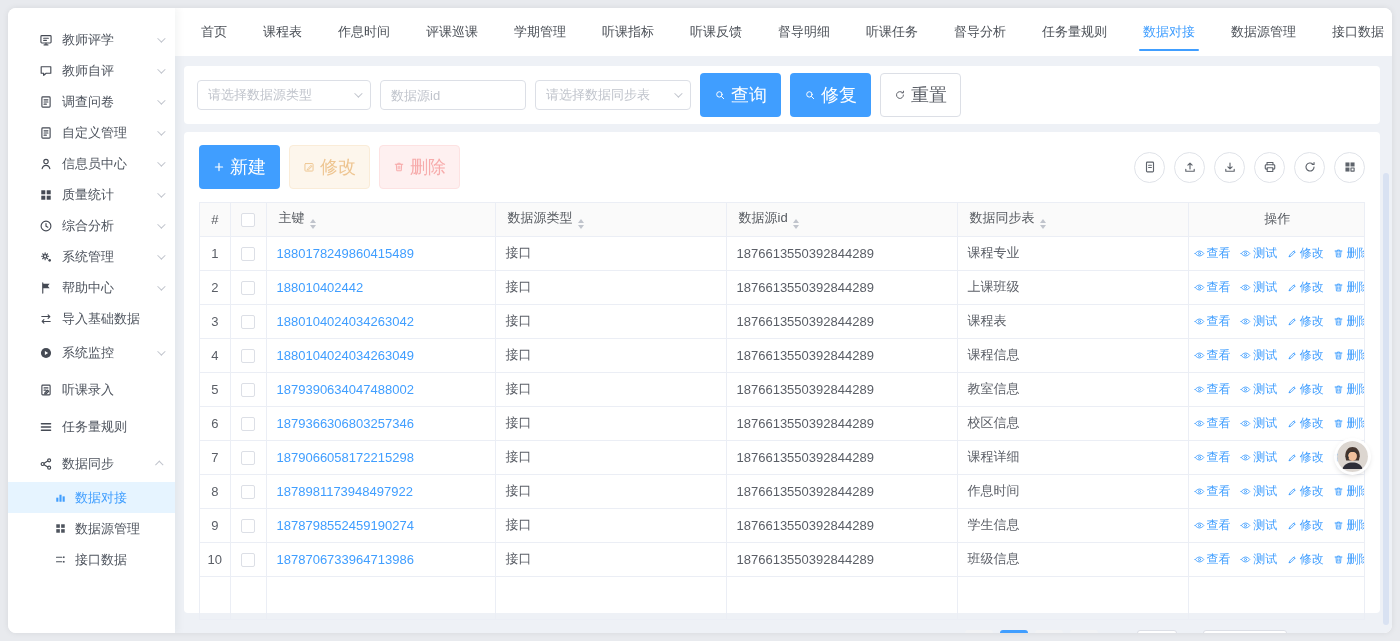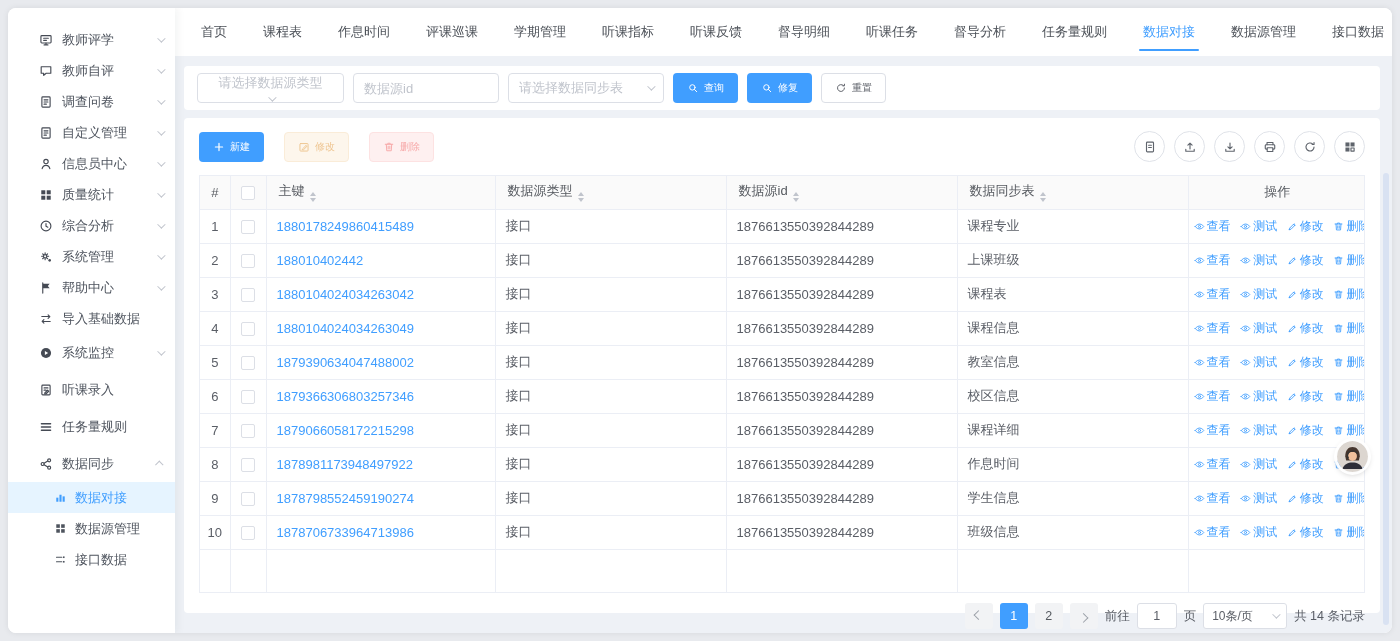--- a/index.html
+++ b/index.html
@@ -46,41 +46,41 @@
   .tab.active { color:#409eff; }
   .tab.active::after { content:""; position:absolute; left:14px; right:14px; bottom:5px; height:2px; border-radius:1px; background:#409eff; }
   .content { flex:1; min-height:0; background:#eef1f6; padding:10px 12px 20px 9px; display:flex; flex-direction:column; }
   
   .filter-card { background:#fff; border-radius:4px; padding:7px 13px; display:flex; align-items:center; gap:9px; flex:none; }
   .select {
     height:30px; border:1px solid #dcdfe6; border-radius:4px; background:#fff;
     display:flex; align-items:center; justify-content:space-between; padding:0 10px;
     font-size:13px; color:#c0c4cc; cursor:pointer;
   }
-  .sel-type { width:147px;flex-direction:column; } .sel-sync { width:156px; }
+  .sel-type { width:174px; } .sel-sync { width:156px; }
   .text-input {
     height:30px; width:146px; border:1px solid #dcdfe6; border-radius:4px;
     padding:0 10px; font-size:13px; color:#5a5e66; outline:none;
     font-family:"Liberation Sans","DejaVu Sans",sans-serif;
   }
   .text-input::placeholder { color:#c0c4cc; }
   .sel-caret { width:6px; height:6px; border-right:1.3px solid #c0c4cc; border-bottom:1.3px solid #c0c4cc; transform:rotate(45deg) translateY(-2px); }
   .btn {
-    height:30px; border-radius:4px; border:1px solid transparent; cursor:pointer;
-    display:inline-flex; align-items:center; gap:5px; padding:4px 13px; font-size:10px;
+    height:44px; border-radius:4px; border:1px solid transparent; cursor:pointer;
+    display:inline-flex; align-items:center; gap:5px; padding:4px 13px; font-size:18px;
     font-family:inherit; white-space:nowrap;
   }
   .btn .i { display:flex; font-size:12px; }
   .btn-primary { background:#409eff; color:#fff; }
   .btn-plain { background:#fff; border-color:#dcdfe6; color:#5a5e66; }
   .btn-warn-dis { background:#fdf6ec; border-color:#faecd8; color:#eec591; }
   .btn-danger-dis { background:#fef0f0; border-color:#fde2e2; color:#f7abab; }
   
   .main-card { background:#fff; border-radius:4px; margin-top:8px; flex:1; min-height:0; padding:13px 15px 13px; display:flex; flex-direction:column; }
-  .toolbar { display:flex; align-items:center; gap:20px; flex:none;justify-content:space-between; }
+  .toolbar { display:flex; align-items:center; gap:9px; flex:none;justify-content:space-between; }
   .icon-circles { margin-left:auto; display:flex; gap:9px; }
   .icon-circle {
     width:31px; height:31px; border-radius:50%; border:1px solid #e0e3e9; background:#fff;
     display:flex; align-items:center; justify-content:center; color:#5f646c; cursor:pointer; font-size:14px;
   }
   
   .table-wrap { margin-top:13px; border:1px solid #ebeef5; flex:none; }
   table { width:100%; border-collapse:collapse; table-layout:fixed; font-size:13px; color:#5a5e66; }
   th, td { border-bottom:1px solid #ebeef5; border-right:1px solid #ebeef5; height:33px; padding:0 10px; text-align:left; font-weight:normal; overflow:hidden; white-space:nowrap; }
   th:last-child, td:last-child { border-right:none; }

